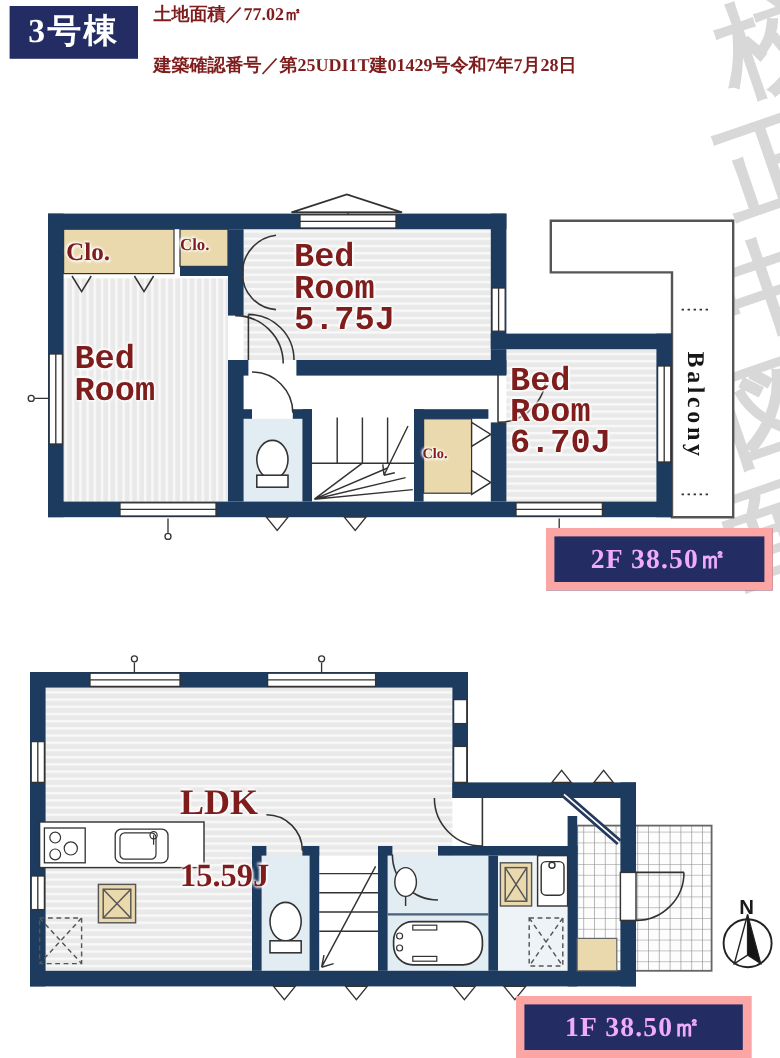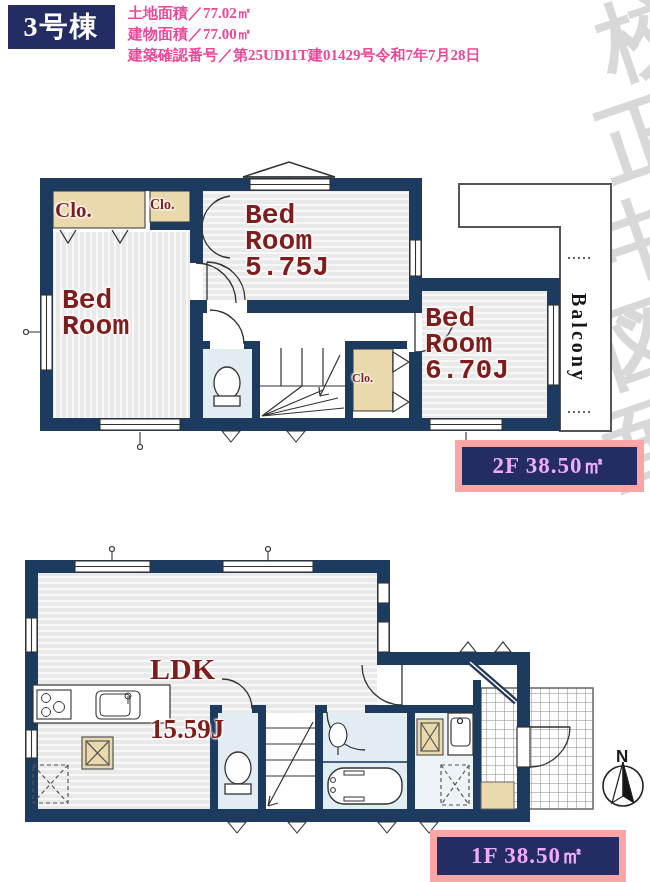--- a/index.html
+++ b/index.html
@@ -1,21 +1,21 @@
 <!DOCTYPE html>
 <html><head>
 <meta charset="utf-8">
 <style>
   html,body{margin:0;padding:0;background:#fff;}
   #canvas{position:relative;width:650px;height:882px;background:#fff;overflow:hidden;
           font-family:"Liberation Serif",serif;}
   
   .unit-box{position:absolute;left:8px;top:5px;width:107px;height:44px;background:#232d63;
             color:#fff;font-size:28px;font-weight:bold;text-align:center;line-height:44px;letter-spacing:2px;}
-  .hdr{position:absolute;left:128px;top:3px;color:#ec4899;font-weight:bold;font-size:15px;line-height:21px;white-space:nowrap;}
+  .hdr{position:absolute;left:128px;top:3px;color:#7f1d1d;font-weight:bold;font-size:15px;line-height:21px;white-space:nowrap;}
   
   .wm{position:absolute;left:598px;top:-14px;width:120px;display:flex;flex-direction:column;gap:14px;
       font-family:"Liberation Sans",sans-serif;font-weight:bold;font-size:88px;color:#d8d8d8;z-index:0;}
   .wm span{display:block;transform:rotate(-19deg);line-height:1;}
   svg.plan{position:absolute;left:0;z-index:1;}
   
   .rlabel{position:absolute;z-index:2;text-align:left;font-weight:bold;color:#7f1d1d;
           text-shadow:0 0 3px #fff,0 0 3px #fff,1px 1px 2px #fff,-1px -1px 2px #fff;}
   .rlabel .l1{display:block;}
   .bed .l1{font-size:28px;line-height:26px;font-family:Liberation Mono, monospace;}
@@ -39,21 +39,20 @@
   <div class="wm">
     <span>校</span>
     <span>正</span>
     <span>中</span>
     <span>図</span>
     <span>面</span>
   </div>
 
   <div class="unit-box">3号棟</div>
   <div class="hdr" style="top:3px">土地面積／77.02㎡</div>
-  <div class="hdr" style="top:24px">建物面積／77.00㎡</div>
   <div class="hdr" style="top:45px">建築確認番号／第25UDI1T建01429号令和7年7月28日</div>
 
   <svg class="plan" style="top:160px" width="650" height="320" viewBox="0 160 650 320">
     <defs>
       <pattern id="hs2" width="10" height="6" patternUnits="userSpaceOnUse">
         <rect width="10" height="6" fill="#e9e9e9"></rect>
           <rect width="10" height="2" fill="#f8f8f8"></rect>
       </pattern>
       <pattern id="vs2" width="6" height="10" patternUnits="userSpaceOnUse">
         <rect width="6" height="10" fill="#e9e9e9"></rect>

